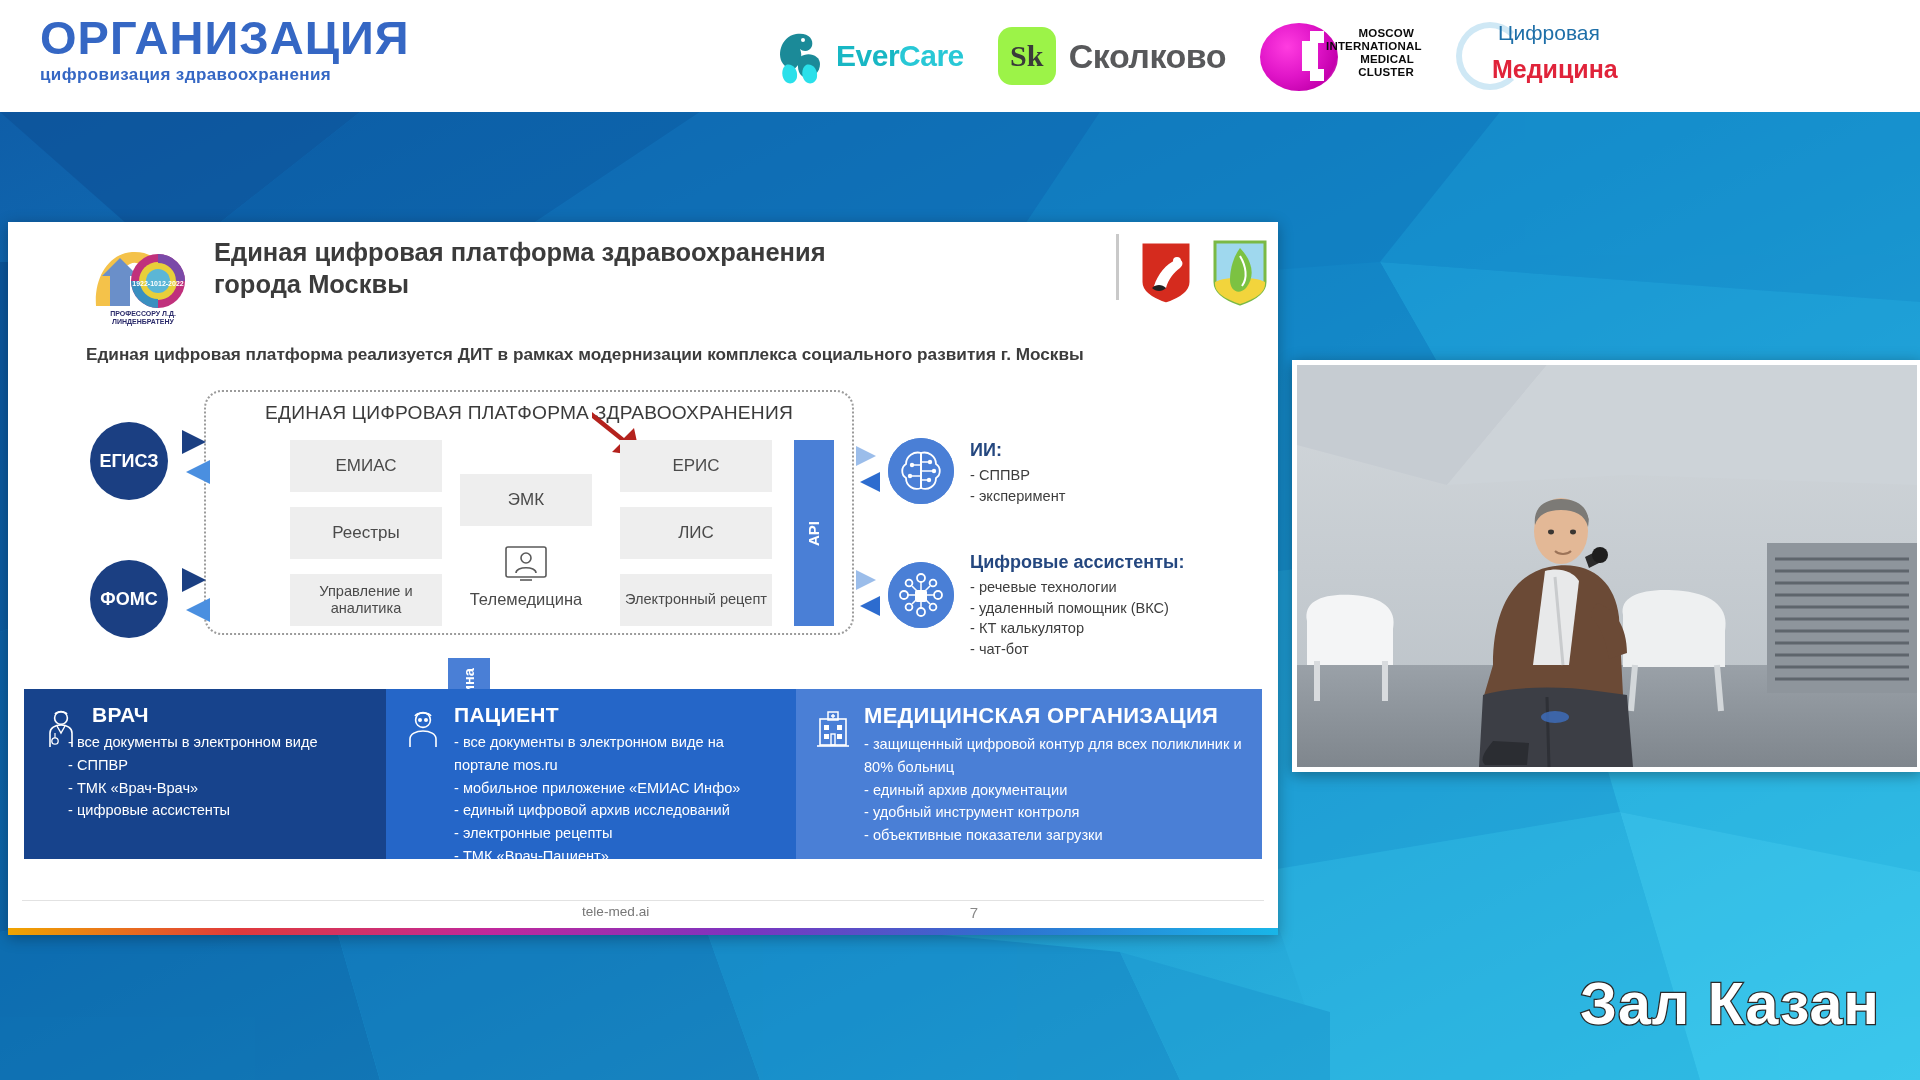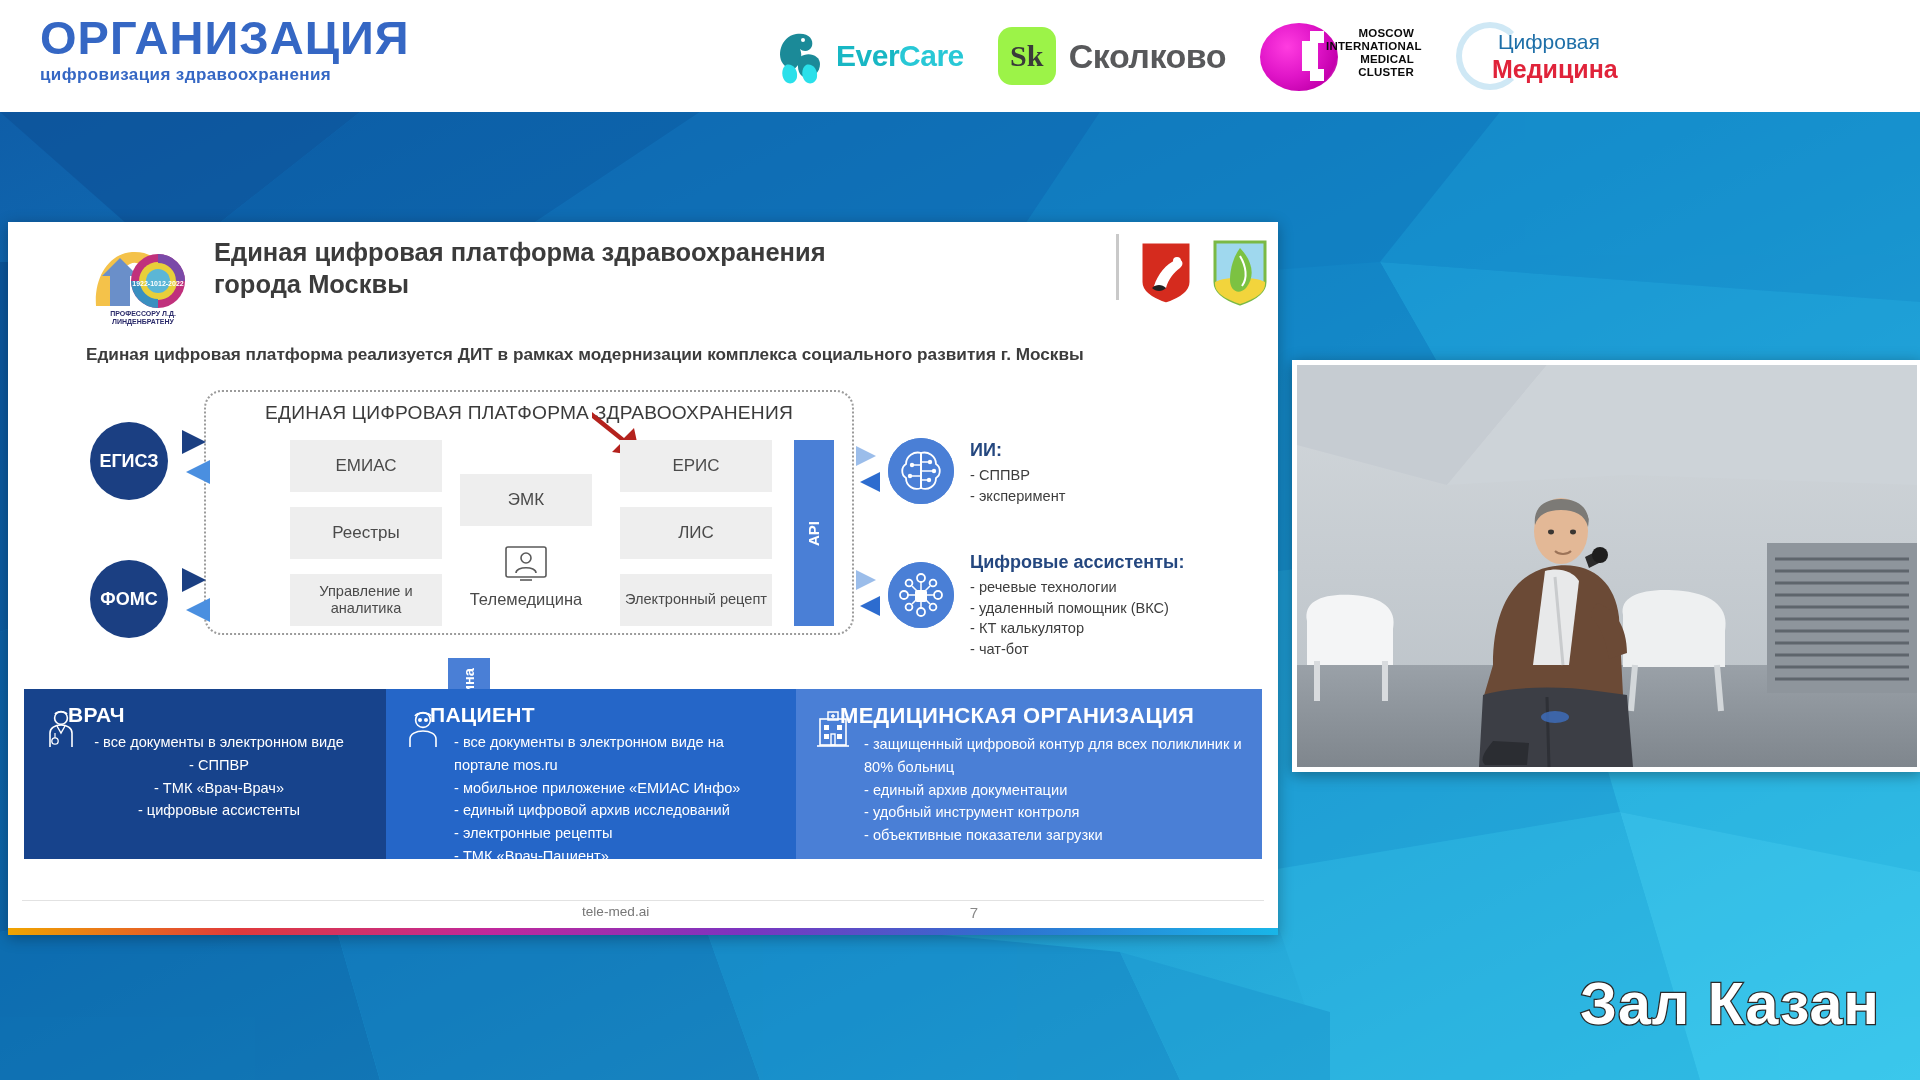--- a/index.html
+++ b/index.html
@@ -61,21 +61,21 @@
   .school .t { line-height:1.05; }
   .school .t1 { font-size:26px; font-weight:bold; color:#111; letter-spacing:0.4px; }
   .school .t2 { font-size:12.6px; color:#222; margin-top:2px; }
 
   
   .digmed { position:relative; width:178px; height:84px; }
   .digmed .arc {
     position:absolute; left:10px; top:8px; width:68px; height:68px;
     border:6px solid #cfe8f5; border-radius:50%; border-right-color:transparent;
   }
-  .digmed .w1 { position:absolute; left:52px; top:16px; font-size:21px; color:#1e6fa8; font-weight:normal; }
+  .digmed .w1 { position:absolute; left:52px; top:7px; font-size:21px; color:#1e6fa8; font-weight:normal; }
   .digmed .w2 { position:absolute; left:46px; top:41px; font-size:25px; color:#e0233a; font-weight:bold; }
 
   
   .bg { position:absolute; left:0; top:112px; width:1920px; height:968px; overflow:hidden; }
   .bg svg { display:block; }
 
   
   .slide {
     position:absolute; left:8px; top:222px; width:1270px; height:713px;
     background:#ffffff; box-shadow:0 3px 14px rgba(0,0,0,.30); z-index:10;
@@ -173,24 +173,24 @@
   .rt-h { font-size:18px; font-weight:bold; color:#24477f; line-height:1.22; margin-bottom:3px; }
   .rt-i { font-size:14.6px; line-height:1.42; color:#3d3d3d; }
 
   
   .panels { position:absolute; left:16px; top:467px; width:1238px; height:170px; display:flex; }
   .panel { position:relative; height:170px; padding:14px 16px 0 16px; }
   .p1 { width:362px; background:#17438c; }
   .p2 { width:410px; background:#2566c8; }
   .p3 { width:466px; background:#4a7fd6; }
   .p-ic { position:absolute; left:18px; top:20px; width:38px; height:40px; }
-  .p-title { margin-left:28px; font-size:21px; font-weight:bold; color:#fff; letter-spacing:0.3px; }
+  .p-title { margin-left:52px; font-size:21px; font-weight:bold; color:#fff; letter-spacing:0.3px; }
   .p3 .p-title { font-size:22px; }
   .p-list { margin-left:52px; margin-top:4px; }
-  .p1 .p-list { margin-left:28px;text-align:center; }
+  .p1 .p-list { margin-left:28px; }
   .p-list li { list-style:none; color:#fff; font-size:14.6px; line-height:1.56; }
 
   .footer-line { position:absolute; left:14px; bottom:34px; width:1242px; height:1px; background:#e2e2e2; }
   .foot-url { position:absolute; left:574px; bottom:16px; font-size:13.6px; color:#777; }
   .foot-num { position:absolute; right:300px; bottom:14px; font-size:15px; color:#888; }
   .slide-bottom-strip {
     position:absolute; left:0; bottom:0; width:100%; height:7px;
     background:linear-gradient(to right,#f0a500 0%,#e03a3a 18%,#c0289c 38%,#7c34c0 58%,#2f6fd0 78%,#19b6e8 100%);
   }
 

